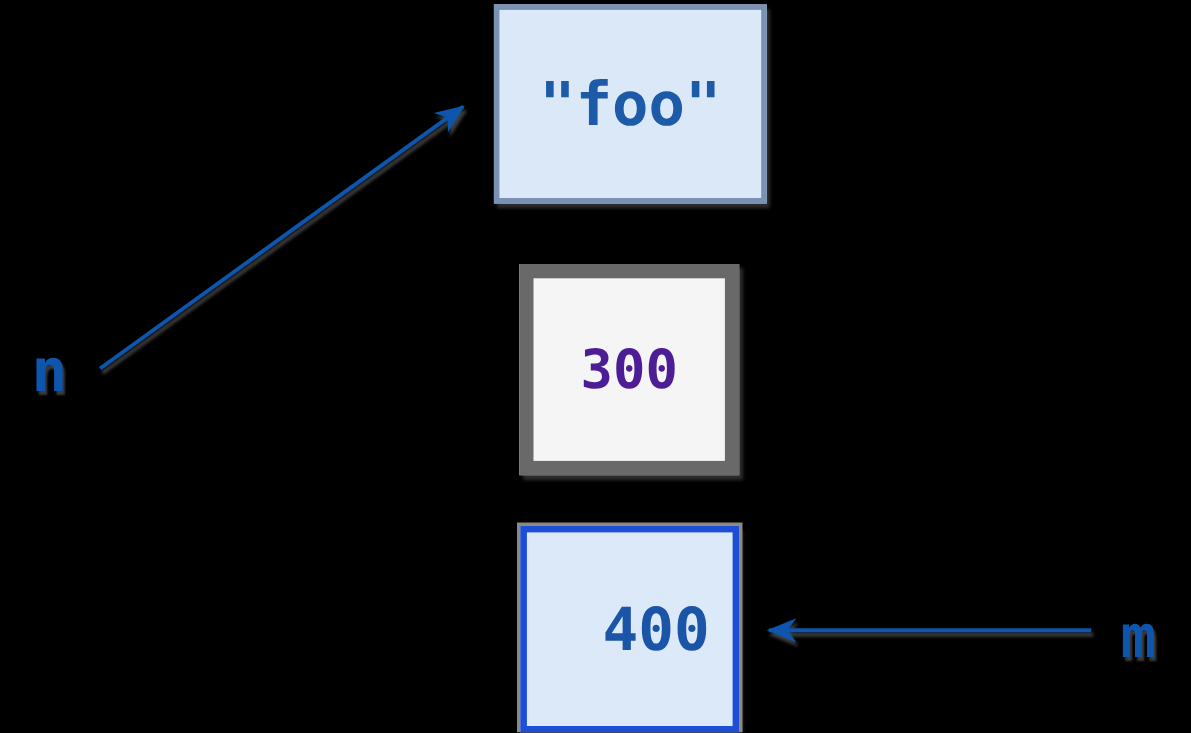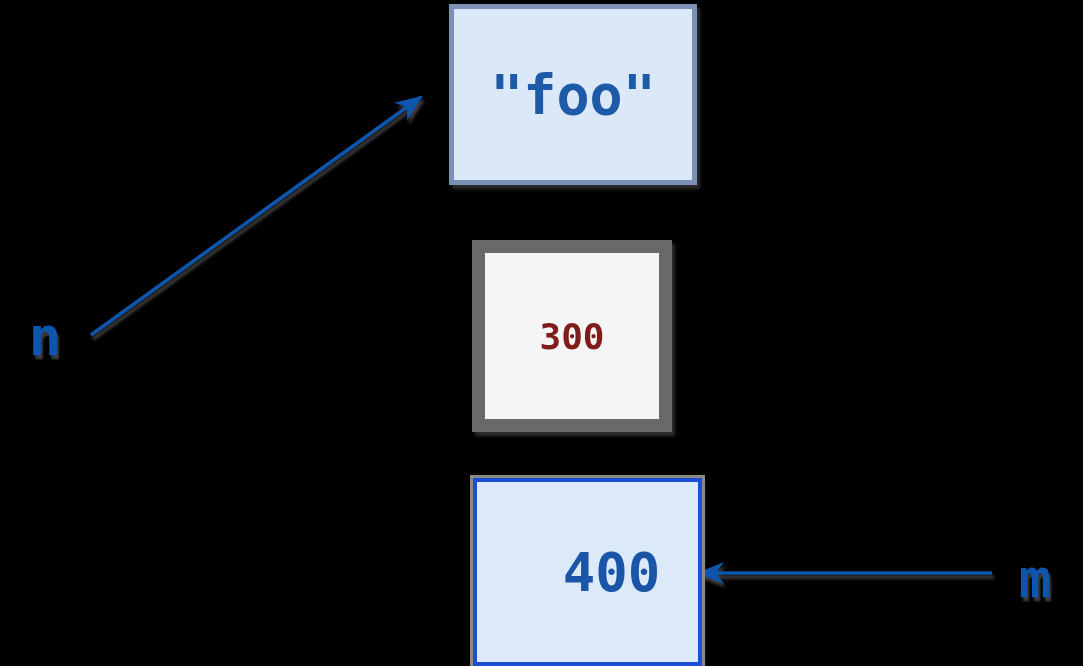--- a/index.html
+++ b/index.html
@@ -49,28 +49,28 @@
     background: #dbe8f8;
     border: 5px solid #7a90b4;
     color: #1d5aa8;
     font-size: 55px;
   }
   .obj-300 {
     left: 472px; top: 240px;
     width: 200px; height: 192px;
     background: #f5f5f5;
     border: 13px solid #696969;
-    color: #7f1d1d;
-    font-size: 36px;
+    color: #4c1d95;
+    font-size: 49px;
   }
   .obj-400 {
     left: 473px; top: 478px;
-    width: 229px; height: 188px;
+    width: 199px; height: 188px;
     background: #dce9f9;
-    border: 4px solid #1d4ed8;
+    border: 6px solid #1d4ed8;
     box-shadow: 0 0 0 3px #8a8a7f, 3px 4px 3px rgba(110,110,110,0.40);
     color: #1b55a8;
     font-size: 54px;
     padding-left: 48px;
   }
   .var-label {
     position: absolute;
     width: 70px;
     height: 58px;
     display: flex;

